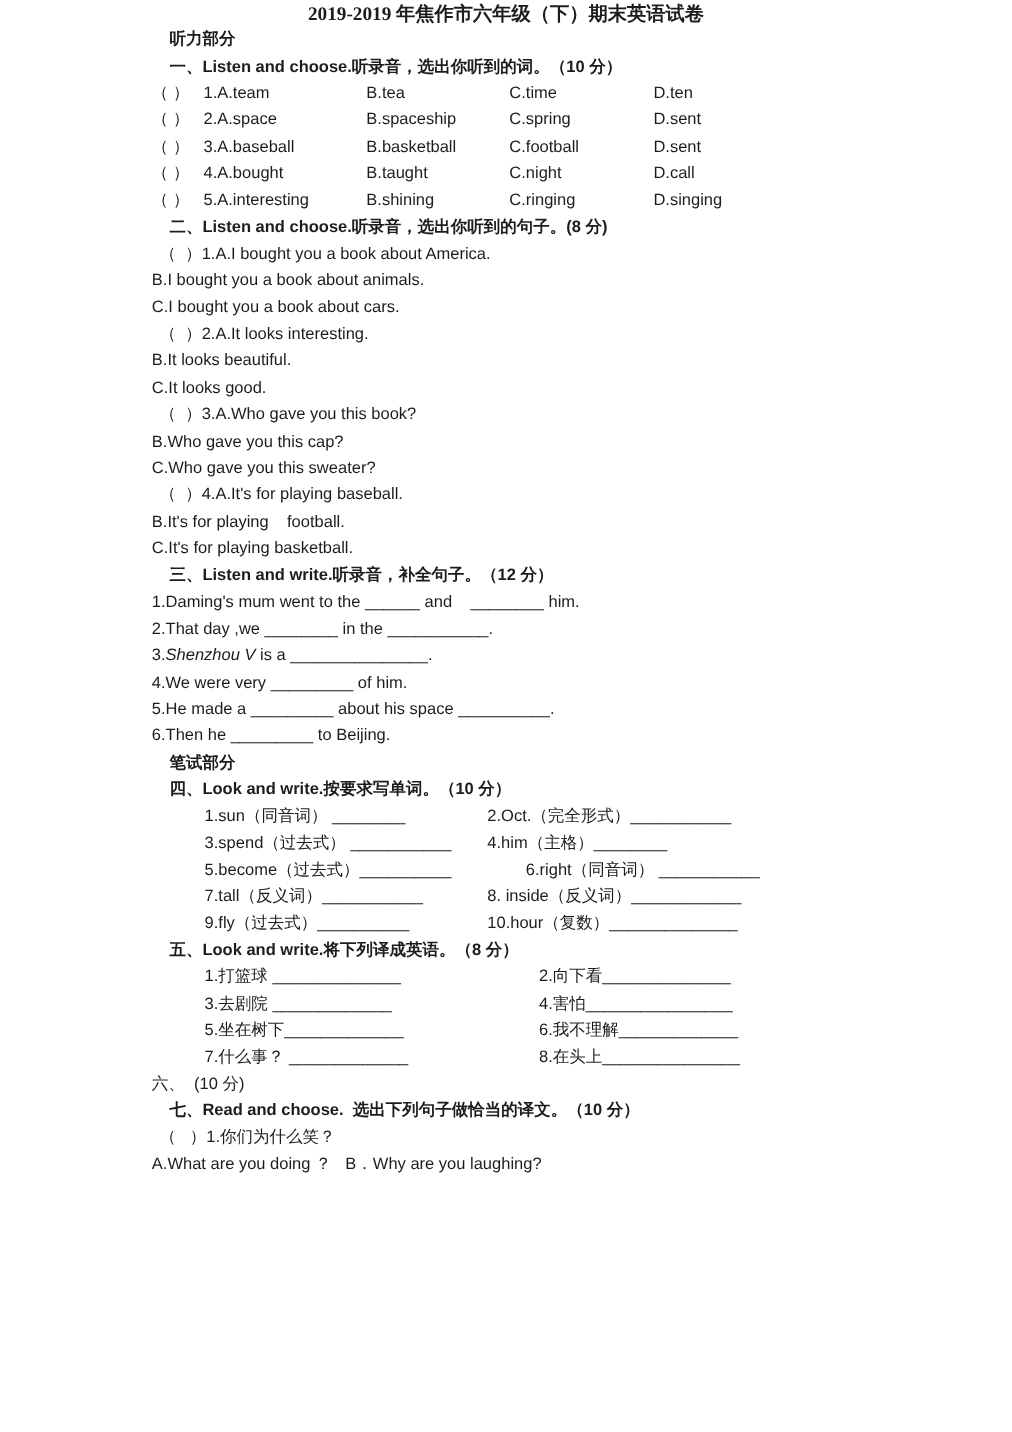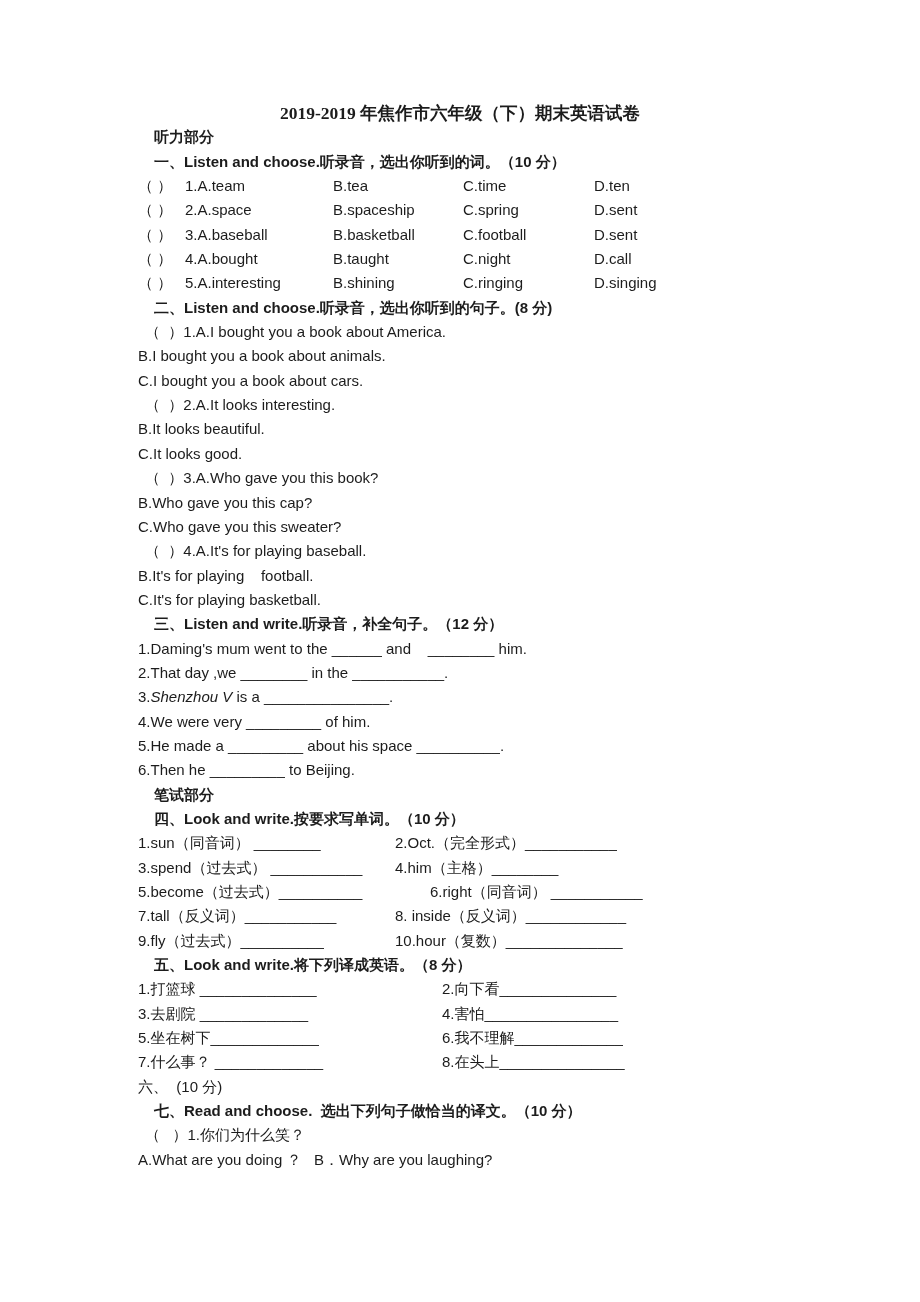--- a/index.html
+++ b/index.html
@@ -9,21 +9,20 @@
   }
   .page {
     position: relative;
     width: 920px;
     height: 1302px;
     background: #ffffff;
     color: #1c1c1c;
     font-family: "Liberation Sans", "DejaVu Sans", sans-serif;
     font-size: 15px;
     box-sizing: border-box;
-    padding-top: 101px;
     overflow: hidden;
   }
   .line {
     height: 24.35px;
     line-height: 24.35px;
     padding-left: 138px;
     white-space: pre;
   }
   .line span { white-space: pre; }
   .bold { font-weight: bold; margin-left: 16px; }
@@ -46,20 +45,21 @@
   .row4 .ca  { width: 148px; }
   .row4 .cb  { width: 130px; }
   .row4 .cc  { width: 131px; }
   .row4 .cd  { flex: 1; }
   .br-indent { padding-left: 145px; }
   .row2 {
     display: flex;
     height: 24.35px;
     line-height: 24.35px;
     padding-left: 138px;
+    margin-left: 48px;
   }
   .row2 .p4l { width: 257px; }
   .row2 .p5l { width: 304px; }
   .row2 .p4r-extra { margin-left: 35px; }
   .italic { font-style: italic; }
 </style>
 </head>
 <body>
 
 <div class="page">

